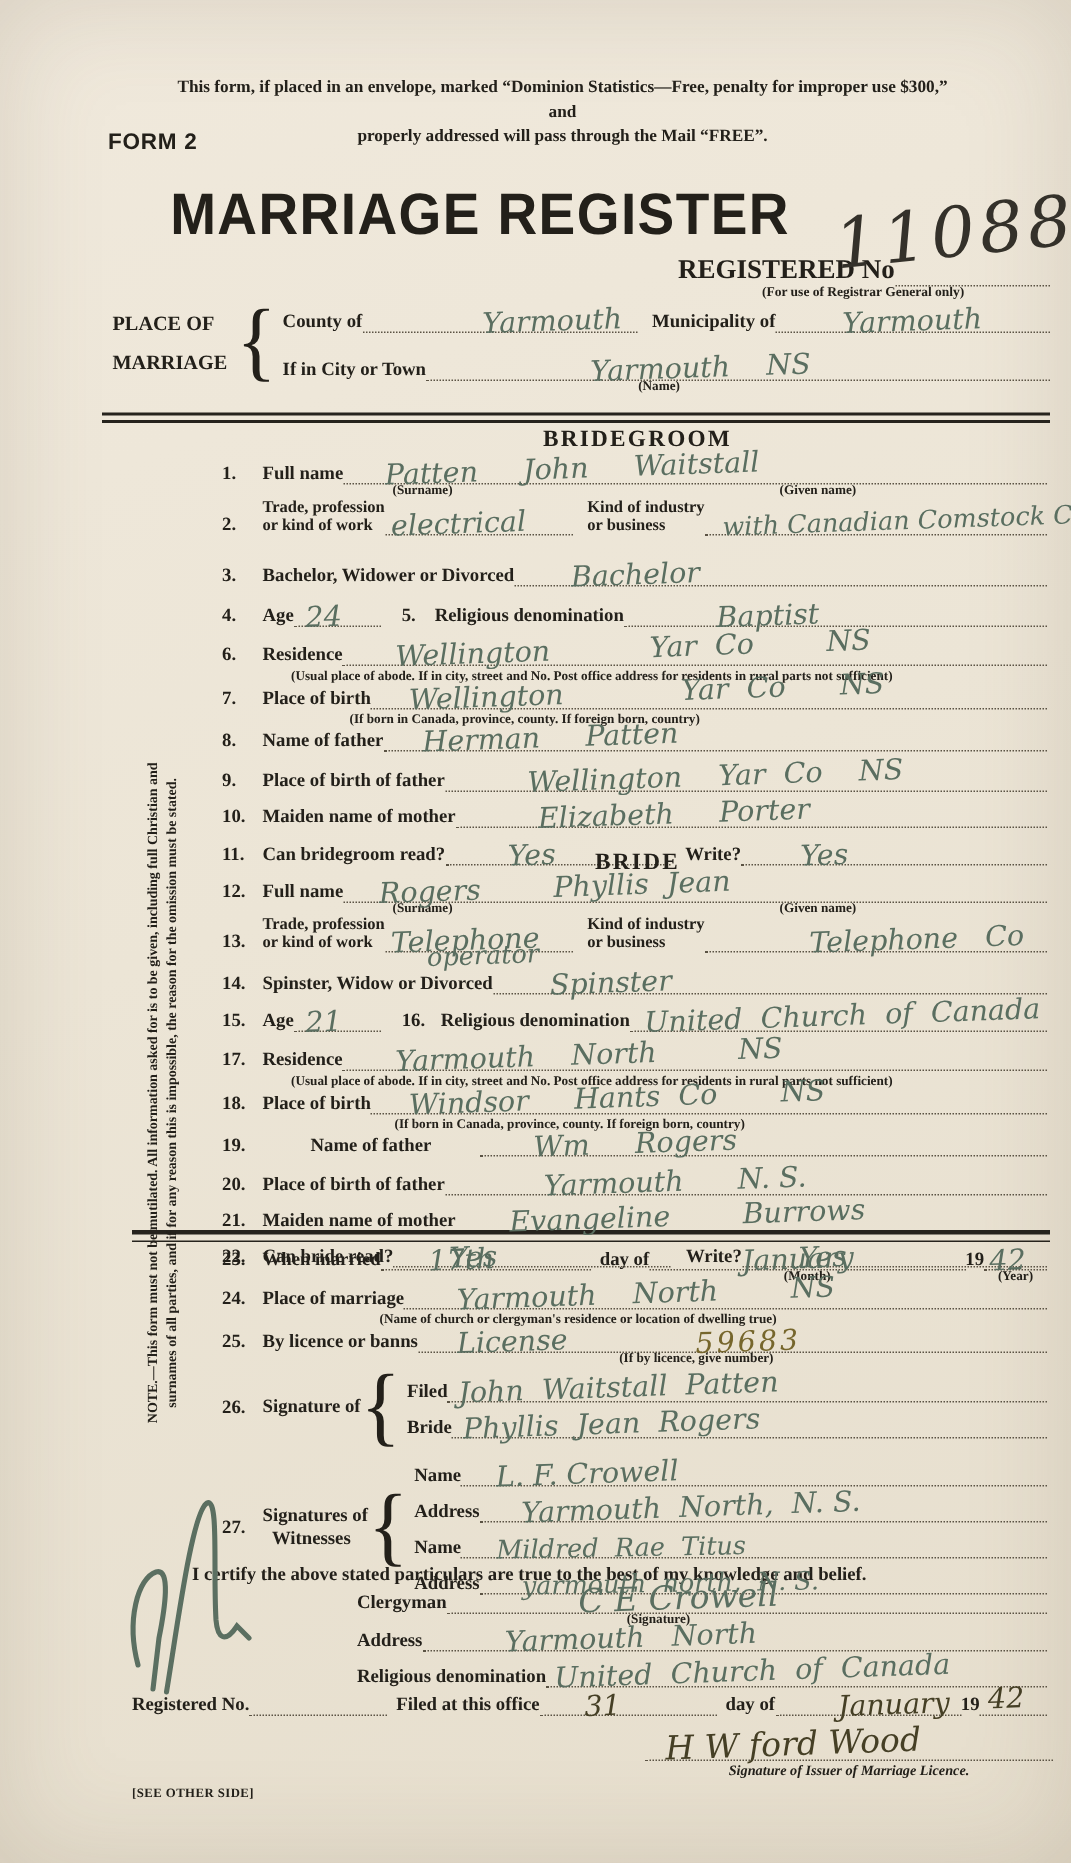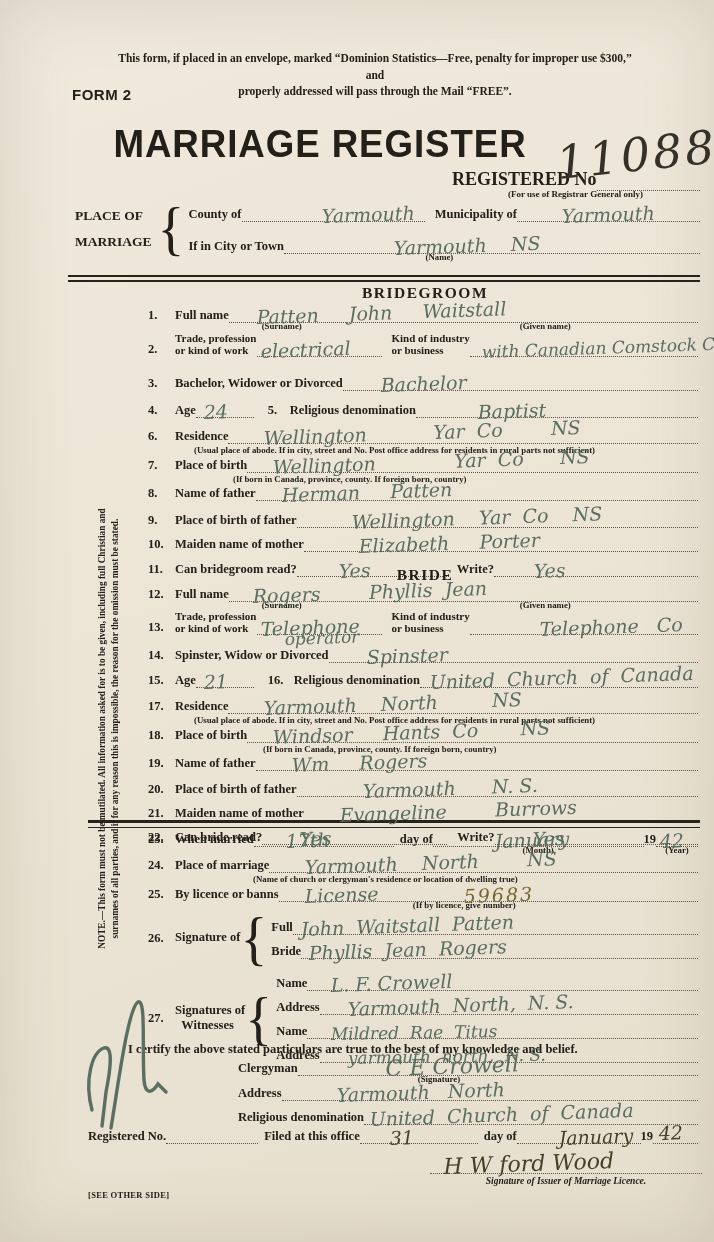--- a/index.html
+++ b/index.html
@@ -298,21 +298,21 @@
 
     <div class="r" style="margin-top:11px;">
       <span class="n">18.</span>
       <span class="lb">Place of birth</span>
       <span class="f">
         <span class="hw" style="left:26px;">Windsor     Hants  Co       NS</span>
       </span>
       <span class="rsb" style="left:115px;">(If born in Canada, province, county.   If foreign born, country)</span>
     </div>
 
-    <div class="r" style="margin-top:10px;">
+    <div class="r" style="margin-top:10px;gap:32px;">
       <span class="n">19.</span>
       <span class="lb">Name of father</span>
       <span class="f">
         <span class="hw" style="left:36px;">Wm     Rogers</span>
       </span>
     </div>
 
     <div class="r" style="margin-top:8px;">
       <span class="n">20.</span>
       <span class="lb">Place of birth of father</span>
@@ -384,21 +384,21 @@
         <span class="sb" style="left:32%;">(If by licence, give number)</span>
       </span>
     </div>
 
     <div class="sigblock" style="margin-top:11px;">
       <span class="n">26.</span>
       <span class="witlabel">Signature of</span>
       <div class="brace" style="margin-left:0;"></div>
       <div class="sigcol">
         <div class="r">
-          <span class="lb">Full</span>
+          <span class="lb">Filed</span>
           <span class="f">
             <span class="hw" style="left:8px;">John  Waitstall  Patten</span>
           </span>
         </div>
         <div class="r" style="margin-top:6px;">
           <span class="lb">Bride</span>
           <span class="f">
             <span class="hw" style="left:8px;">Phyllis  Jean  Rogers</span>
           </span>
         </div>

